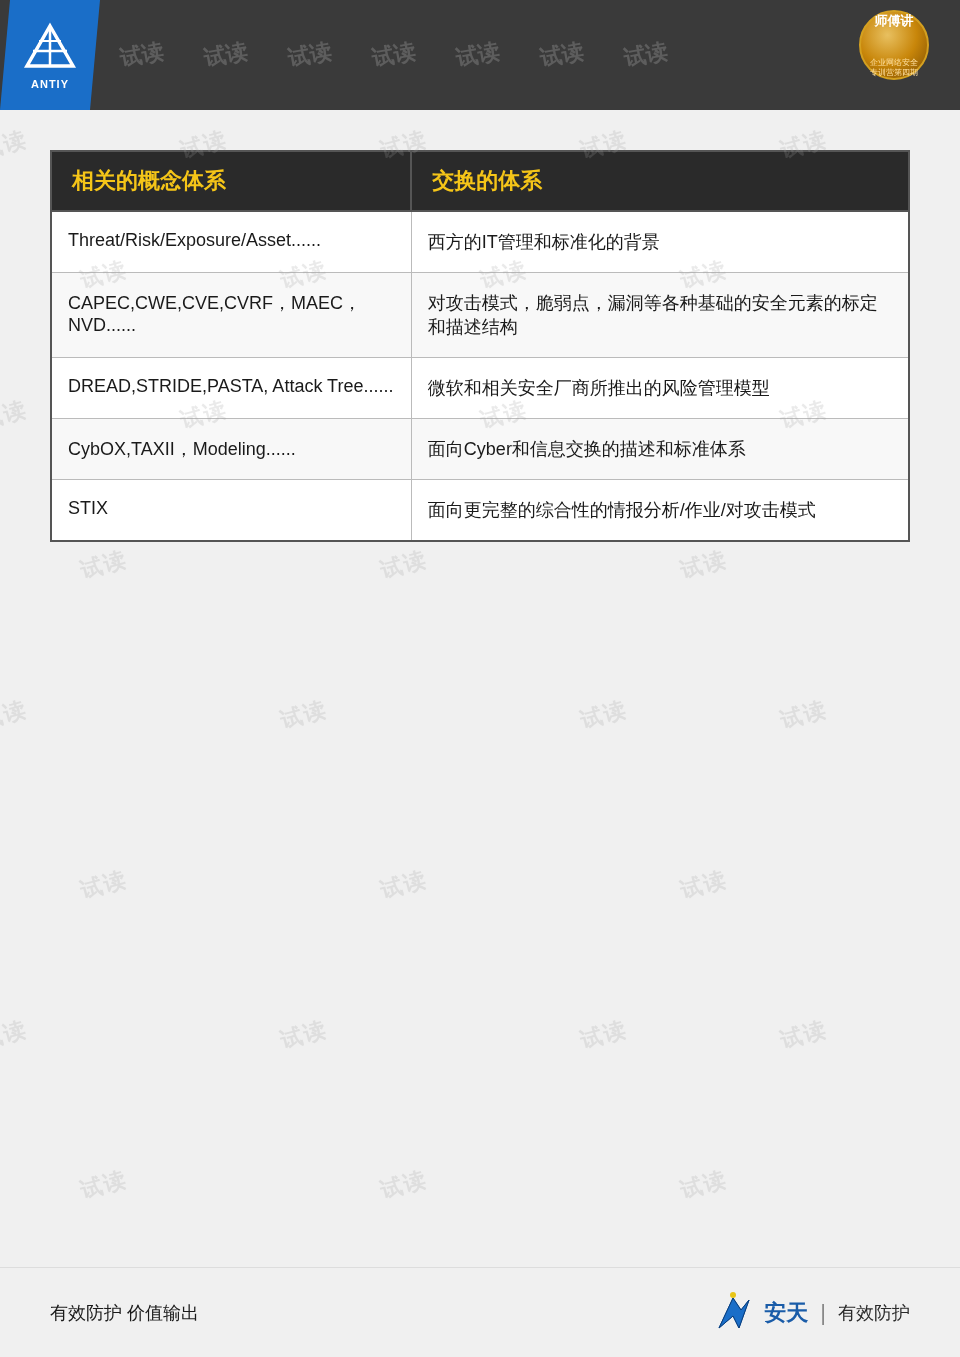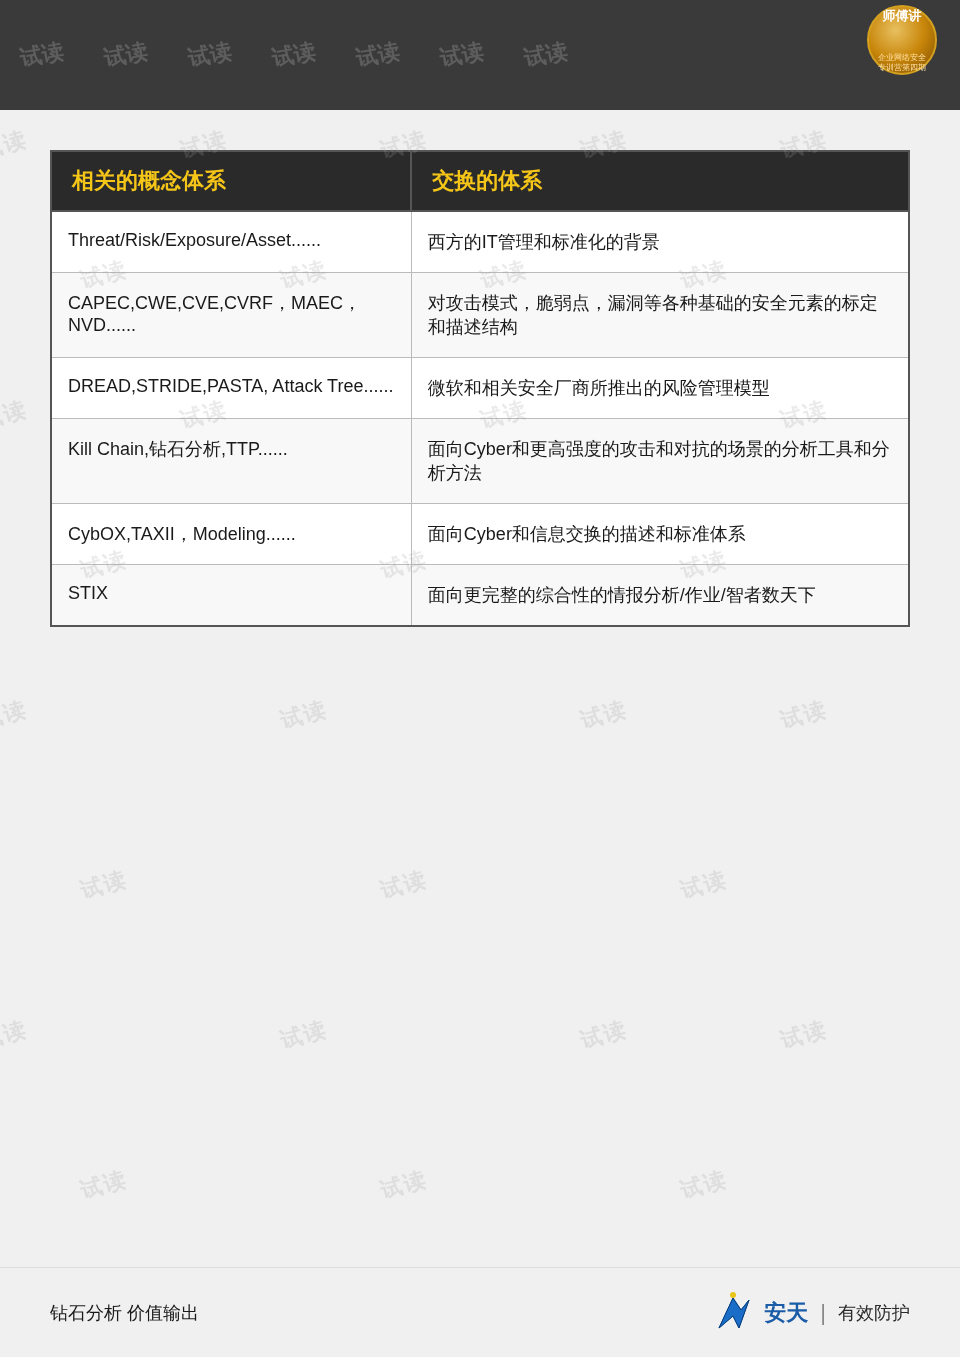--- a/index.html
+++ b/index.html
@@ -72,28 +72,28 @@
     }
     .header-wm-item {
       color: rgba(200,200,200,0.25);
       font-size: 22px;
       font-weight: bold;
       transform: rotate(-10deg);
       white-space: nowrap;
     }
     .header-badge {
       position: absolute;
-      right: 8px;
+      right: 16px;
       top: 5px;
       width: 100px;
       height: 75px;
       display: flex;
       flex-direction: column;
       align-items: center;
-      justify-content: flex-start;
+      justify-content: flex-end;
     }
     .badge-circle {
       width: 70px;
       height: 70px;
       border-radius: 50%;
       background: radial-gradient(circle at 40% 35%, #e8c060, #c8860a, #7a4a00);
       display: flex;
       flex-direction: column;
       align-items: center;
       justify-content: center;
@@ -182,20 +182,29 @@
     }
     .footer-logo-icon {
       width: 45px;
       height: 45px;
     }
   </style>
 </head>
 <body>
 
 <div class="header">
+  <div class="header-logo">
+    <svg class="logo-icon" viewBox="0 0 55 55" xmlns="http://www.w3.org/2000/svg">
+      <polygon points="27,5 50,45 4,45" fill="none" stroke="white" stroke-width="3.5"></polygon>
+      <line x1="27" y1="5" x2="27" y2="45" stroke="white" stroke-width="2.5"></line>
+      <line x1="10" y1="30" x2="44" y2="30" stroke="white" stroke-width="2.5"></line>
+      <line x1="16" y1="20" x2="38" y2="20" stroke="white" stroke-width="2"></line>
+    </svg>
+    <span class="logo-text">ANTIY</span>
+  </div>
   <div class="header-watermarks">
     <span class="header-wm-item">试读</span>
     <span class="header-wm-item">试读</span>
     <span class="header-wm-item">试读</span>
     <span class="header-wm-item">试读</span>
     <span class="header-wm-item">试读</span>
     <span class="header-wm-item">试读</span>
     <span class="header-wm-item">试读</span>
   </div>
   <div class="header-badge">
@@ -254,37 +263,33 @@
       </tr>
       <tr>
         <td class="col-left">CAPEC,CWE,CVE,CVRF，MAEC，NVD......</td>
         <td class="col-right">对攻击模式，脆弱点，漏洞等各种基础的安全元素的标定和描述结构</td>
       </tr>
       <tr>
         <td class="col-left">DREAD,STRIDE,PASTA, Attack Tree......</td>
         <td class="col-right">微软和相关安全厂商所推出的风险管理模型</td>
       </tr>
       <tr>
-        <td class="col-left">Kill Chain,钻石分析,TTP......</td>
-        <td class="col-right">面向Cyber和更高强度的攻击和对抗的场景的分析工具和分析方法</td>
-      </tr>
-      <tr>
         <td class="col-left">CybOX,TAXII，Modeling......</td>
         <td class="col-right">面向Cyber和信息交换的描述和标准体系</td>
       </tr>
       <tr>
         <td class="col-left">STIX</td>
-        <td class="col-right">面向更完整的综合性的情报分析/作业/智者数天下</td>
+        <td class="col-right">面向更完整的综合性的情报分析/作业/对攻击模式</td>
       </tr>
     </tbody>
   </table>
 </div>
 
 <div class="footer">
-  <span class="footer-slogan">钻石分析 价值输出</span>
+  <span class="footer-slogan">有效防护 价值输出</span>
   <div class="footer-logo">
     <svg class="footer-logo-icon" viewBox="0 0 45 45" xmlns="http://www.w3.org/2000/svg">
 
       <polygon points="8,38 22,8 30,20 38,10 28,38 22,26" fill="#1a6ec8" stroke="#1a6ec8" stroke-width="1"></polygon>
       <polygon points="8,38 22,8 30,20 38,10 28,38 22,26" fill="none" stroke="#0a3c78" stroke-width="1"></polygon>
       <circle cx="22" cy="5" r="3" fill="#e8c518"></circle>
     </svg>
     <span style="color:#1a5ca8;font-size:22px;font-weight:bold;">安天</span>
     <span style="color:#888;font-size:22px;margin:0 4px;">|</span>
     <span style="color:#2a2a2a;font-size:18px;">有效防护</span>

